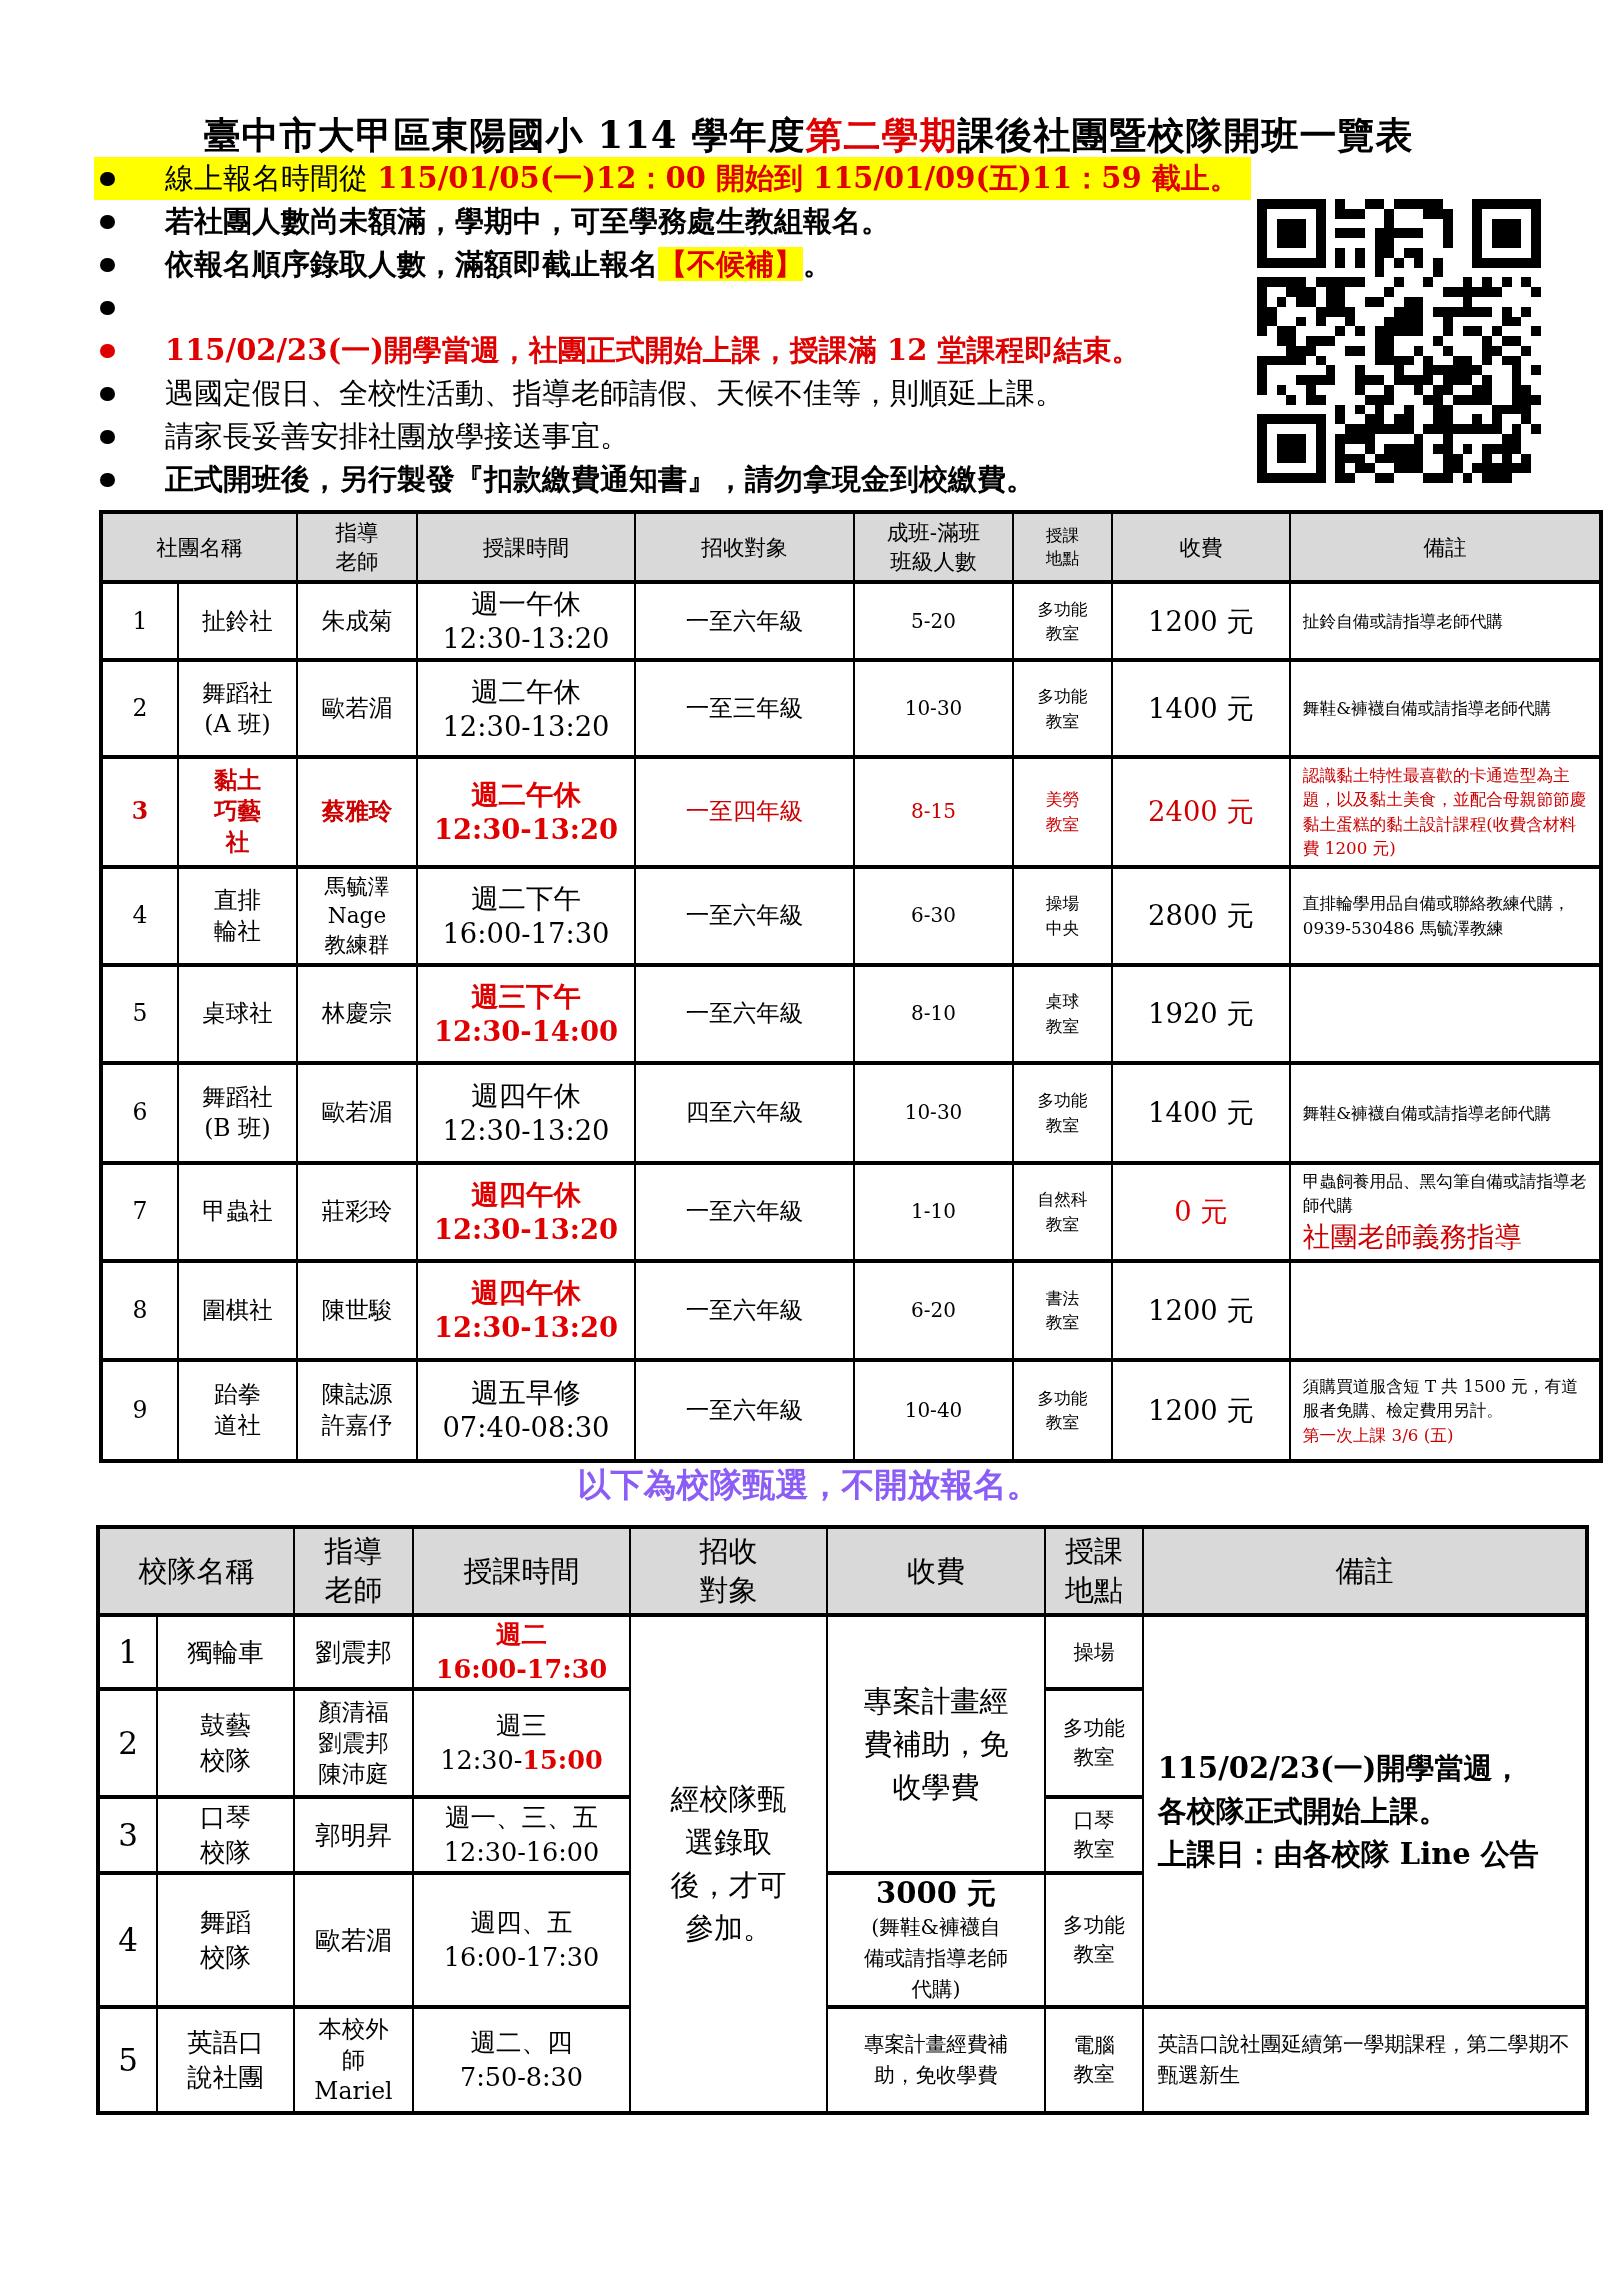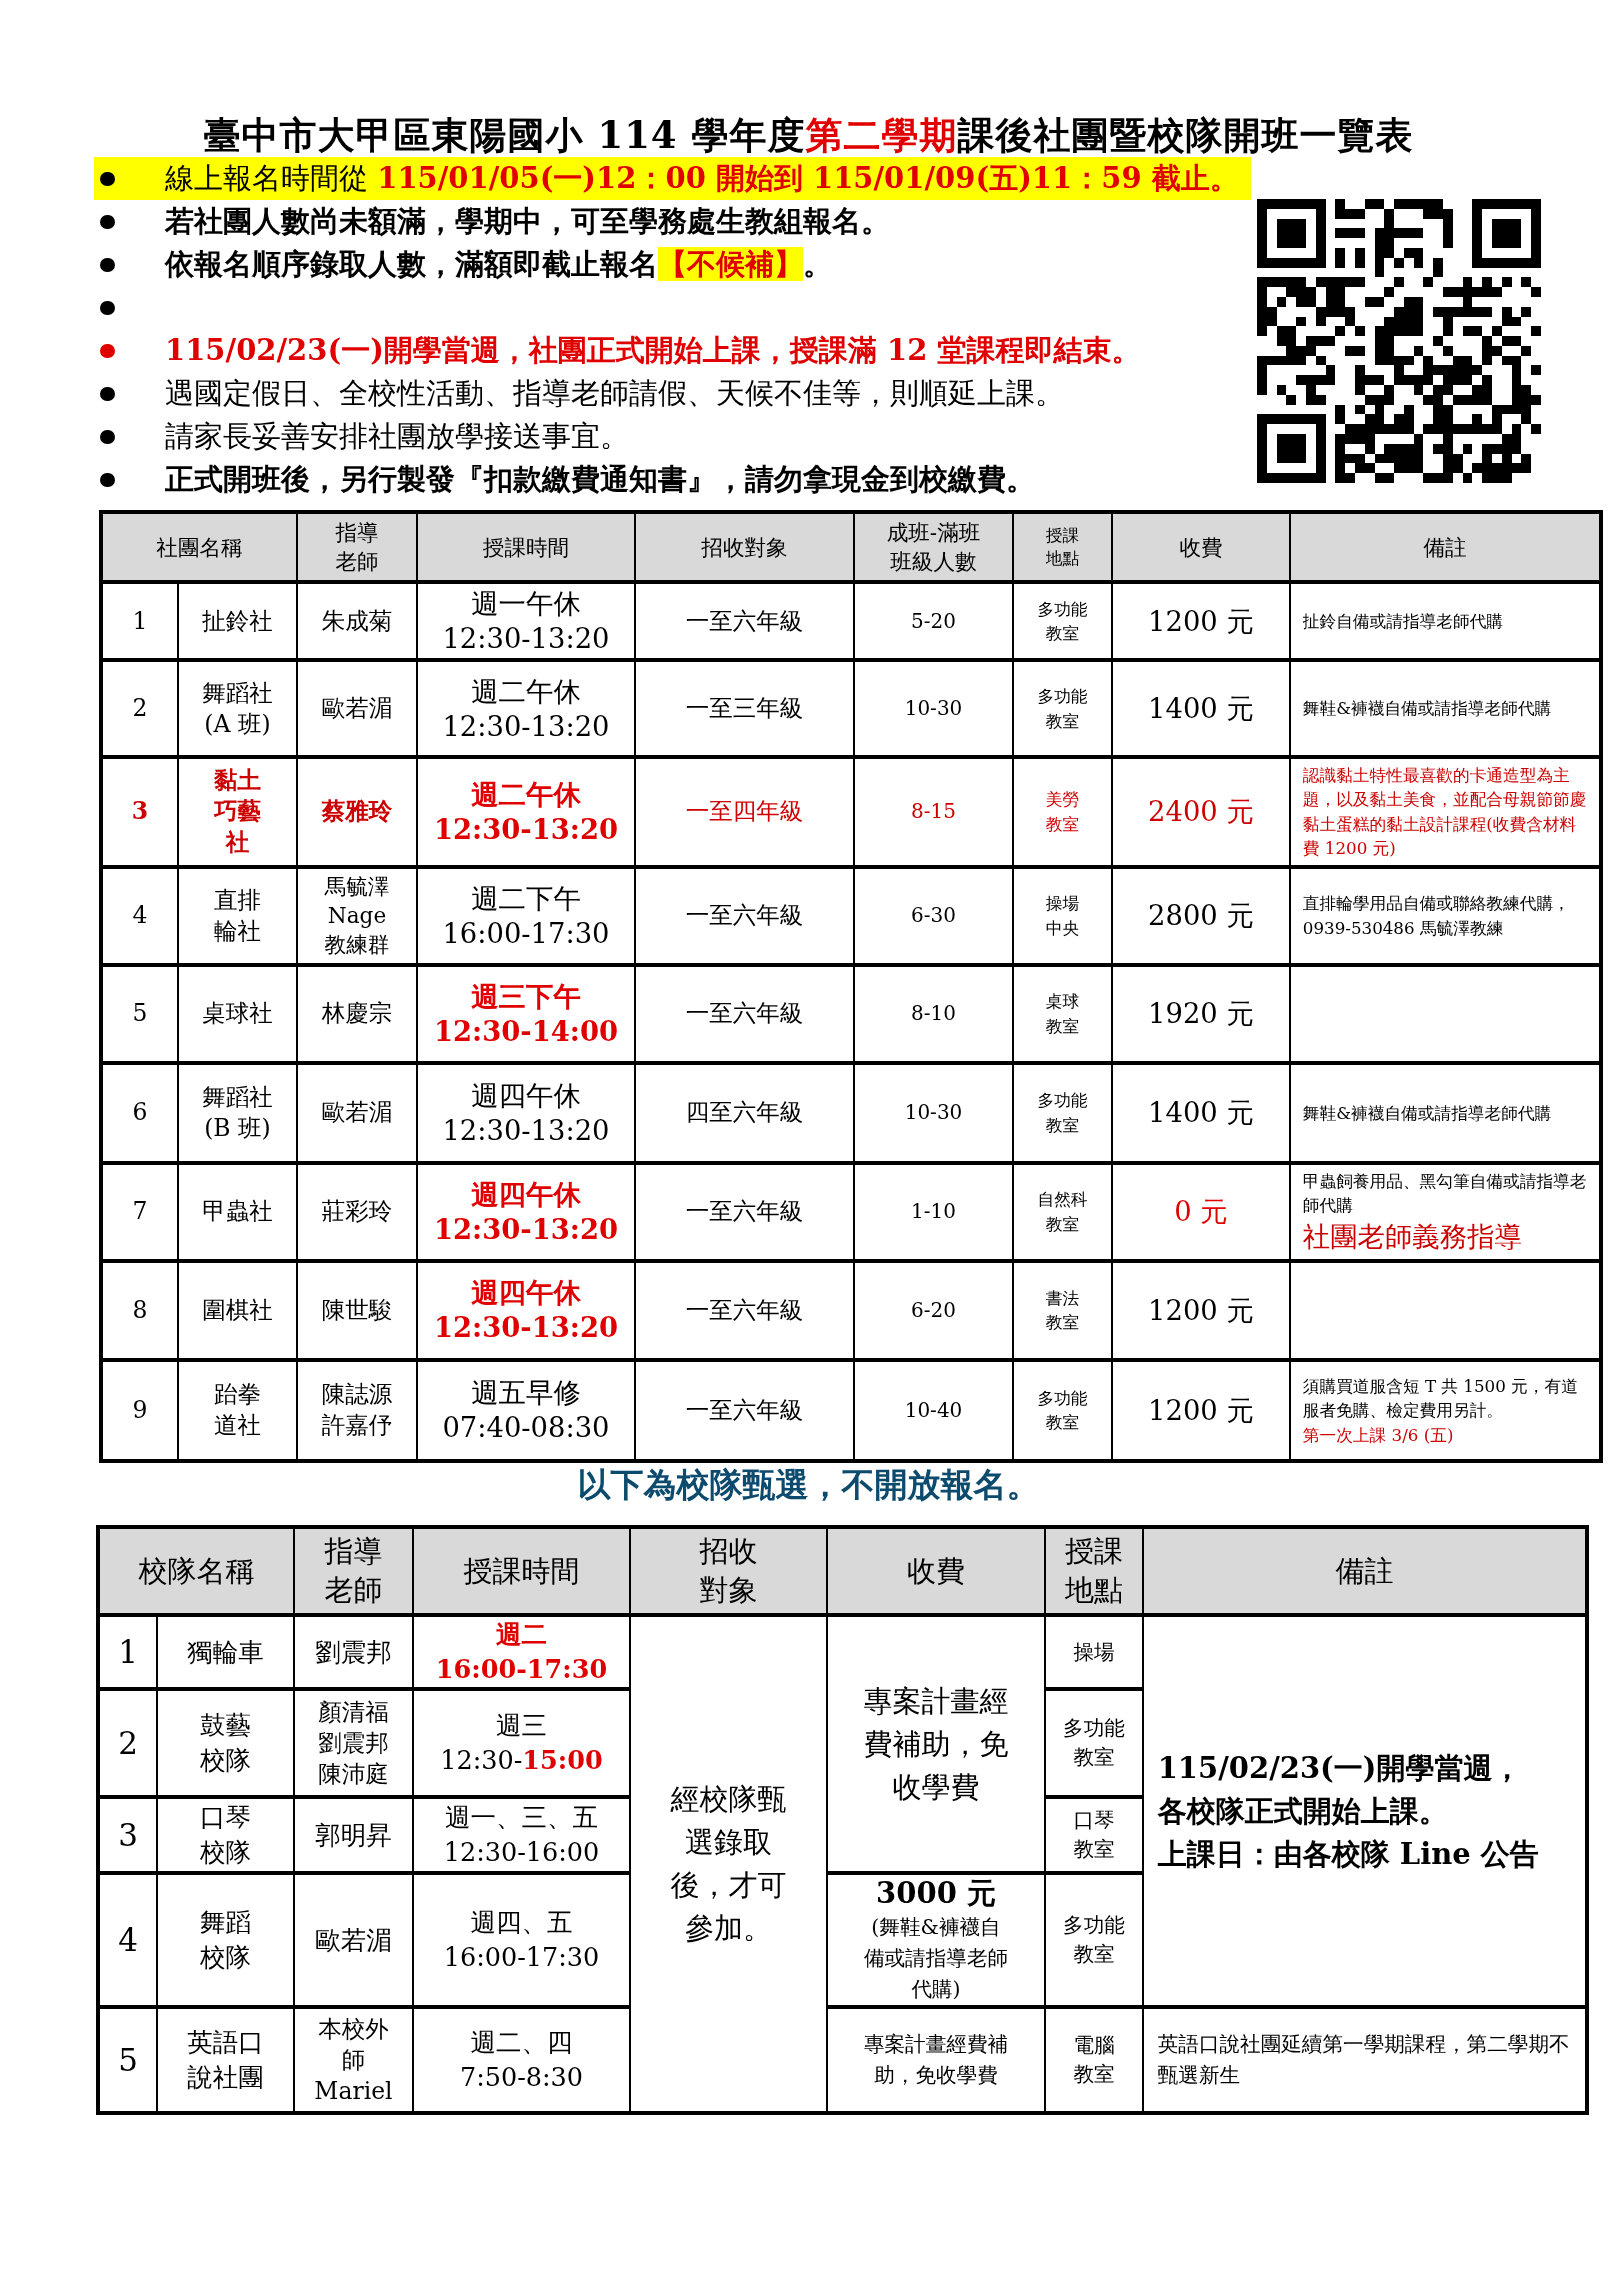--- a/index.html
+++ b/index.html
@@ -27,21 +27,21 @@
   .t1 tr.sep td { border-top: 4.9px solid #000; }
   .t1 .time { font-size: 27.4px; line-height: 35px; }
   .t1 .loc { font-size: 16.7px; line-height: 24.5px; }
   .t1 .fee { font-size: 27.4px; }
   .t1 .count { font-size: 20px; }
   .t1 .note { text-align: left; font-size: 16.7px; line-height: 24.5px; padding: 3.9px 11.8px; }
   .t1 .note .big { font-size: 27.4px; line-height: 37px; }
   .bold { font-weight: bold; }
 
   .divider-text { position: absolute; left: 98px; top: 1463px; width: 1421px; text-align: center;
-                  font-size: 33px; font-weight: bold; color: #0c4a6e; }
+                  font-size: 33px; font-weight: bold; color: #8b5cf6; }
 
   .t2 { left: 96px; top: 1525px; width: 1488px; border: 4.9px solid #000; }
   .t2 th { font-size: 29px; line-height: 39px; }
   .t2 td { font-size: 25.5px; line-height: 35px; }
   .t2 tr.sep td.sepc { border-top: 4.9px solid #000; }
   .t2 .num { font-size: 31px; }
   .t2 .loc { font-size: 20.6px; line-height: 29px; }
   .t2 .big { font-size: 29px; line-height: 43px; }
   .t2 .note { text-align: left; padding: 3.9px 13.7px; font-size: 29px; line-height: 43px; font-weight: bold; }
   .t2 .small { font-size: 20.6px; line-height: 31px; }

